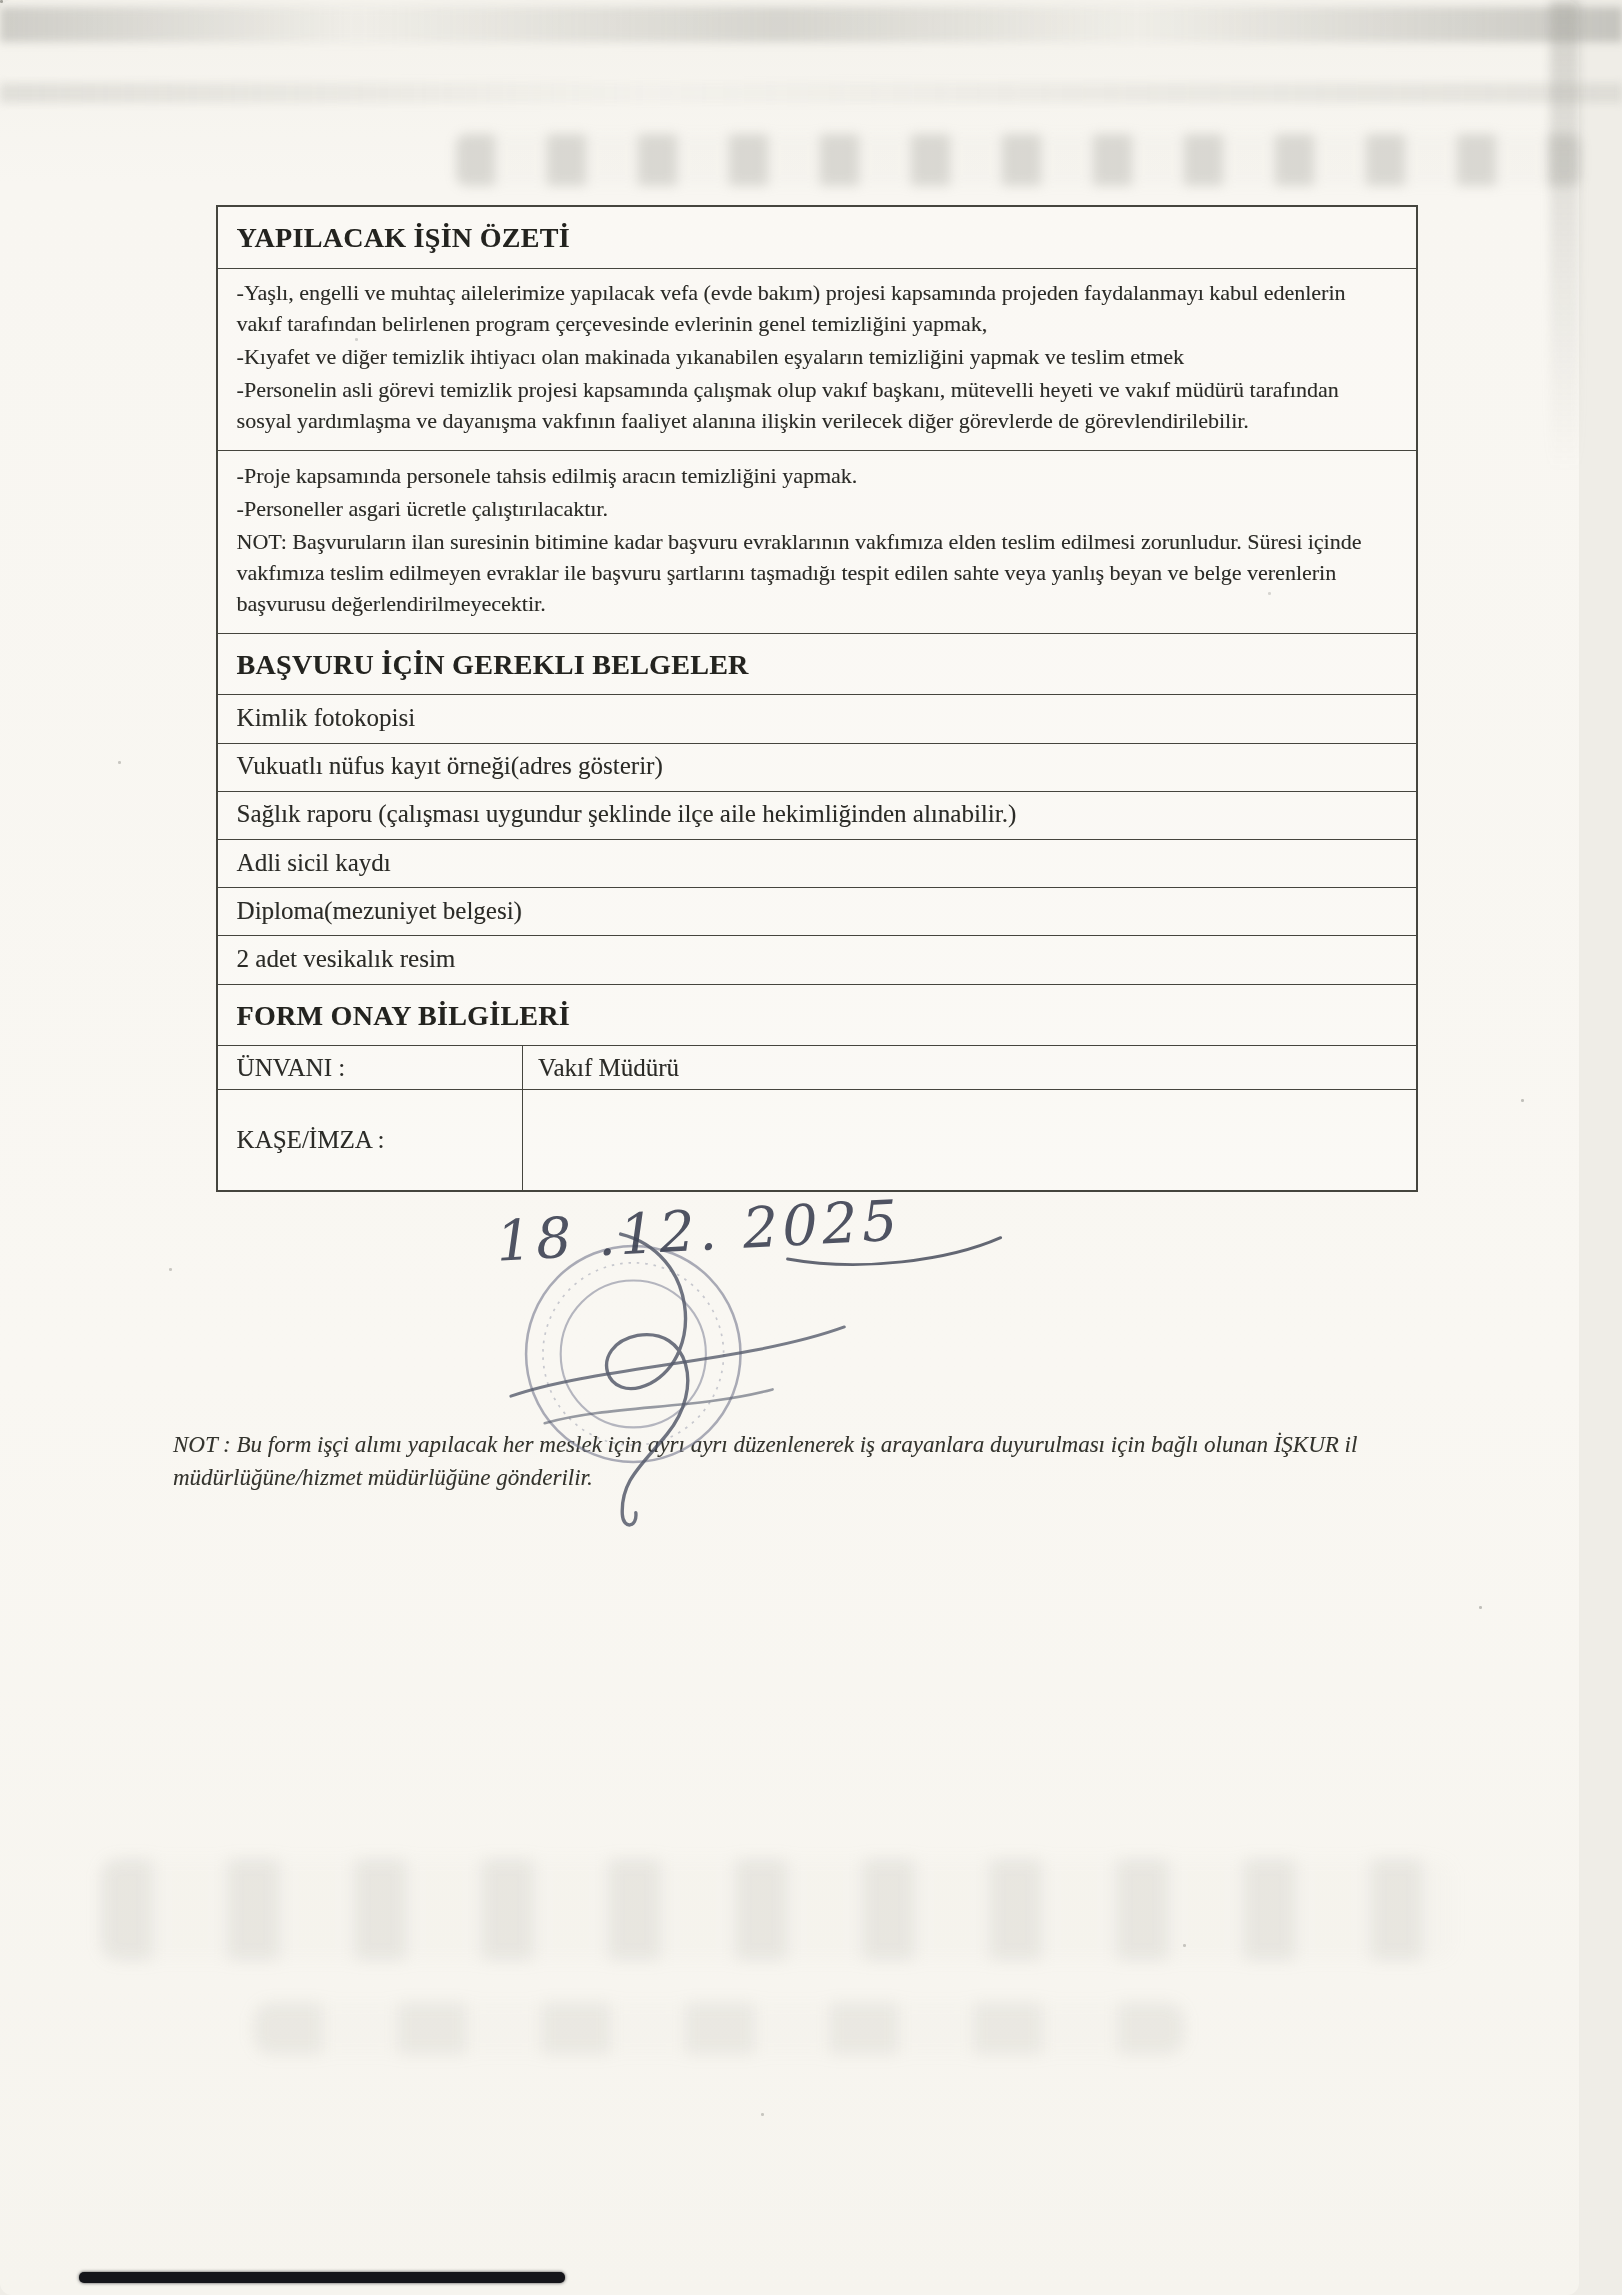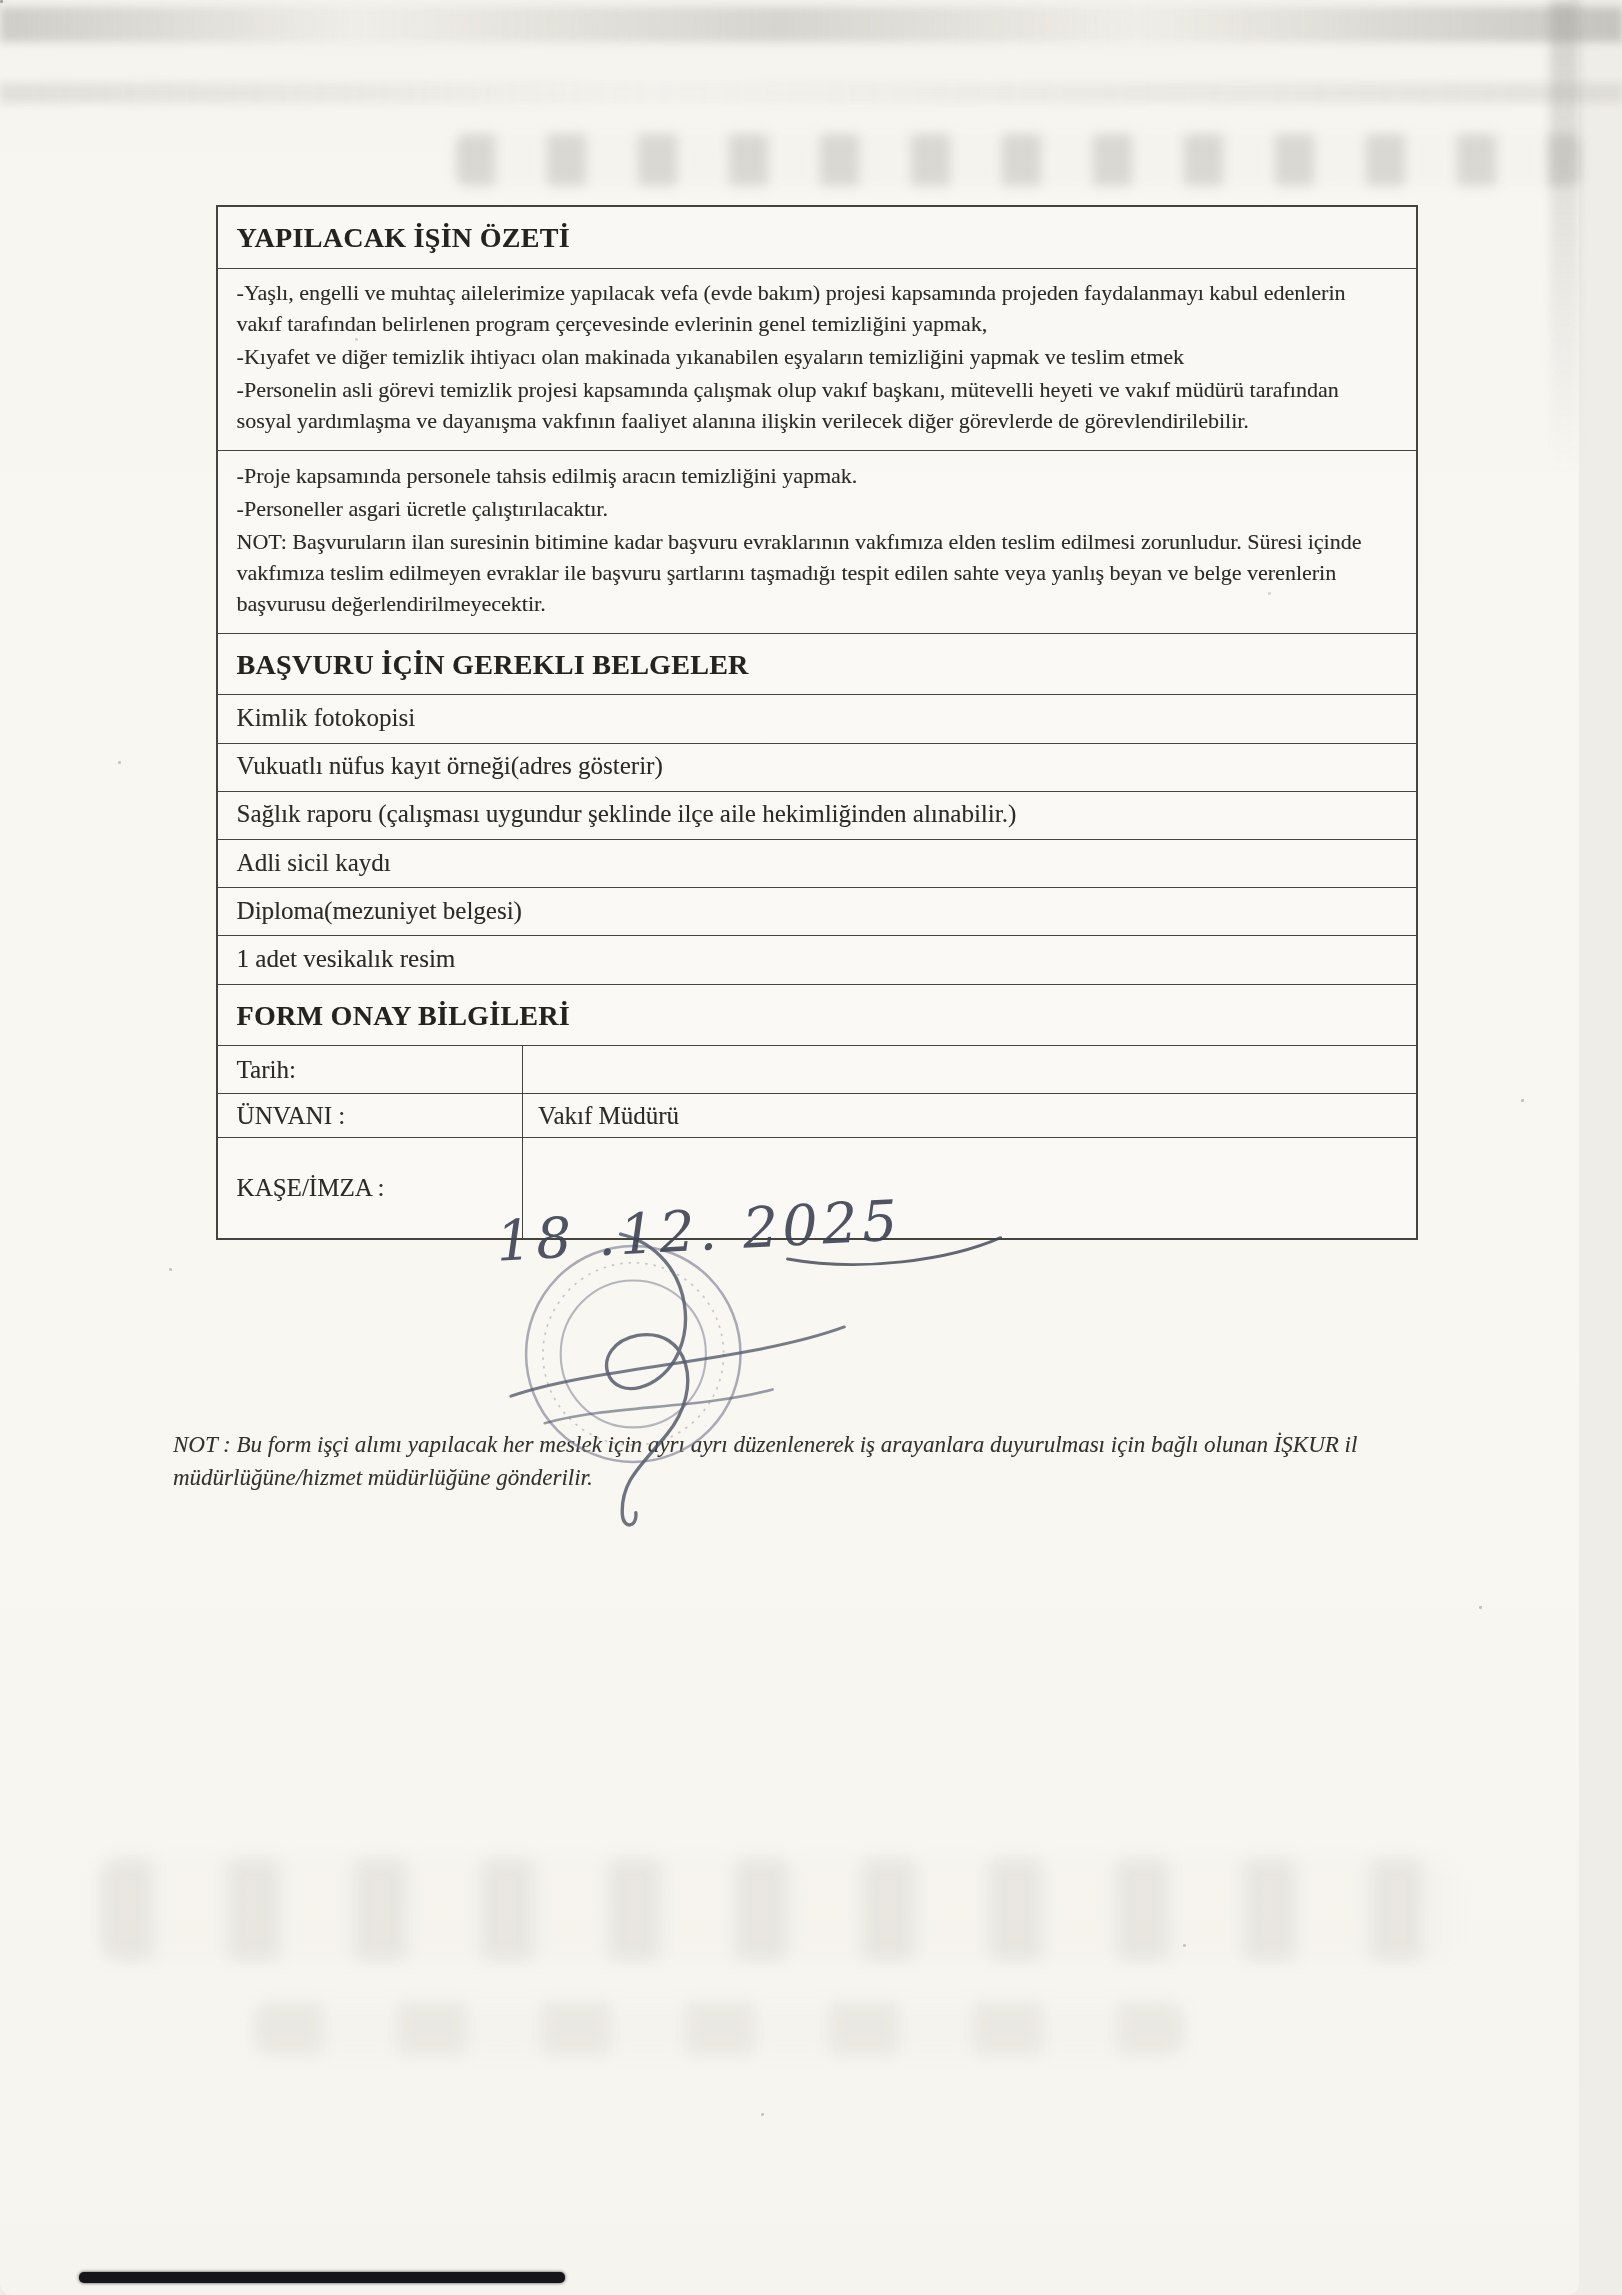--- a/index.html
+++ b/index.html
@@ -136,28 +136,24 @@
       <p><span class="note-label">NOT:</span><span> Başvuruların ilan suresinin bitimine kadar  başvuru  evraklarının  vakfımıza elden teslim edilmesi zorunludur. Süresi içinde vakfımıza  teslim edilmeyen evraklar ile başvuru şartlarını  taşmadığı tespit edilen sahte veya yanlış beyan ve belge verenlerin başvurusu değerlendirilmeyecektir.</span></p>
     </div>
 
     <div class="t-row sec-title">BAŞVURU İÇİN GEREKLI BELGELER</div>
 
     <div class="t-row doc-item">Kimlik fotokopisi</div>
     <div class="t-row doc-item">Vukuatlı nüfus kayıt örneği(adres gösterir)</div>
     <div class="t-row doc-item">Sağlık raporu (çalışması  uygundur şeklinde ilçe aile hekimliğinden alınabilir.)</div>
     <div class="t-row doc-item">Adli sicil kaydı</div>
     <div class="t-row doc-item">Diploma(mezuniyet belgesi)</div>
-    <div class="t-row doc-item">1 adet vesikalık  resim</div>
+    <div class="t-row doc-item">2 adet vesikalık  resim</div>
 
     <div class="t-row sec-title">FORM ONAY BİLGİLERİ</div>
 
-    <div class="t-row approval-row row-tarih">
-      <div class="approval-label">Tarih:</div>
-      <div class="approval-value"></div>
-    </div>
 
 
     <div class="t-row approval-row row-unvani">
       <div class="approval-label">ÜNVANI :</div>
       <div class="approval-value">Vakıf Müdürü</div>
     </div>
 
     <div class="t-row approval-row row-kase">
       <div class="approval-label">KAŞE/İMZA :</div>
       <div class="approval-value"></div>

